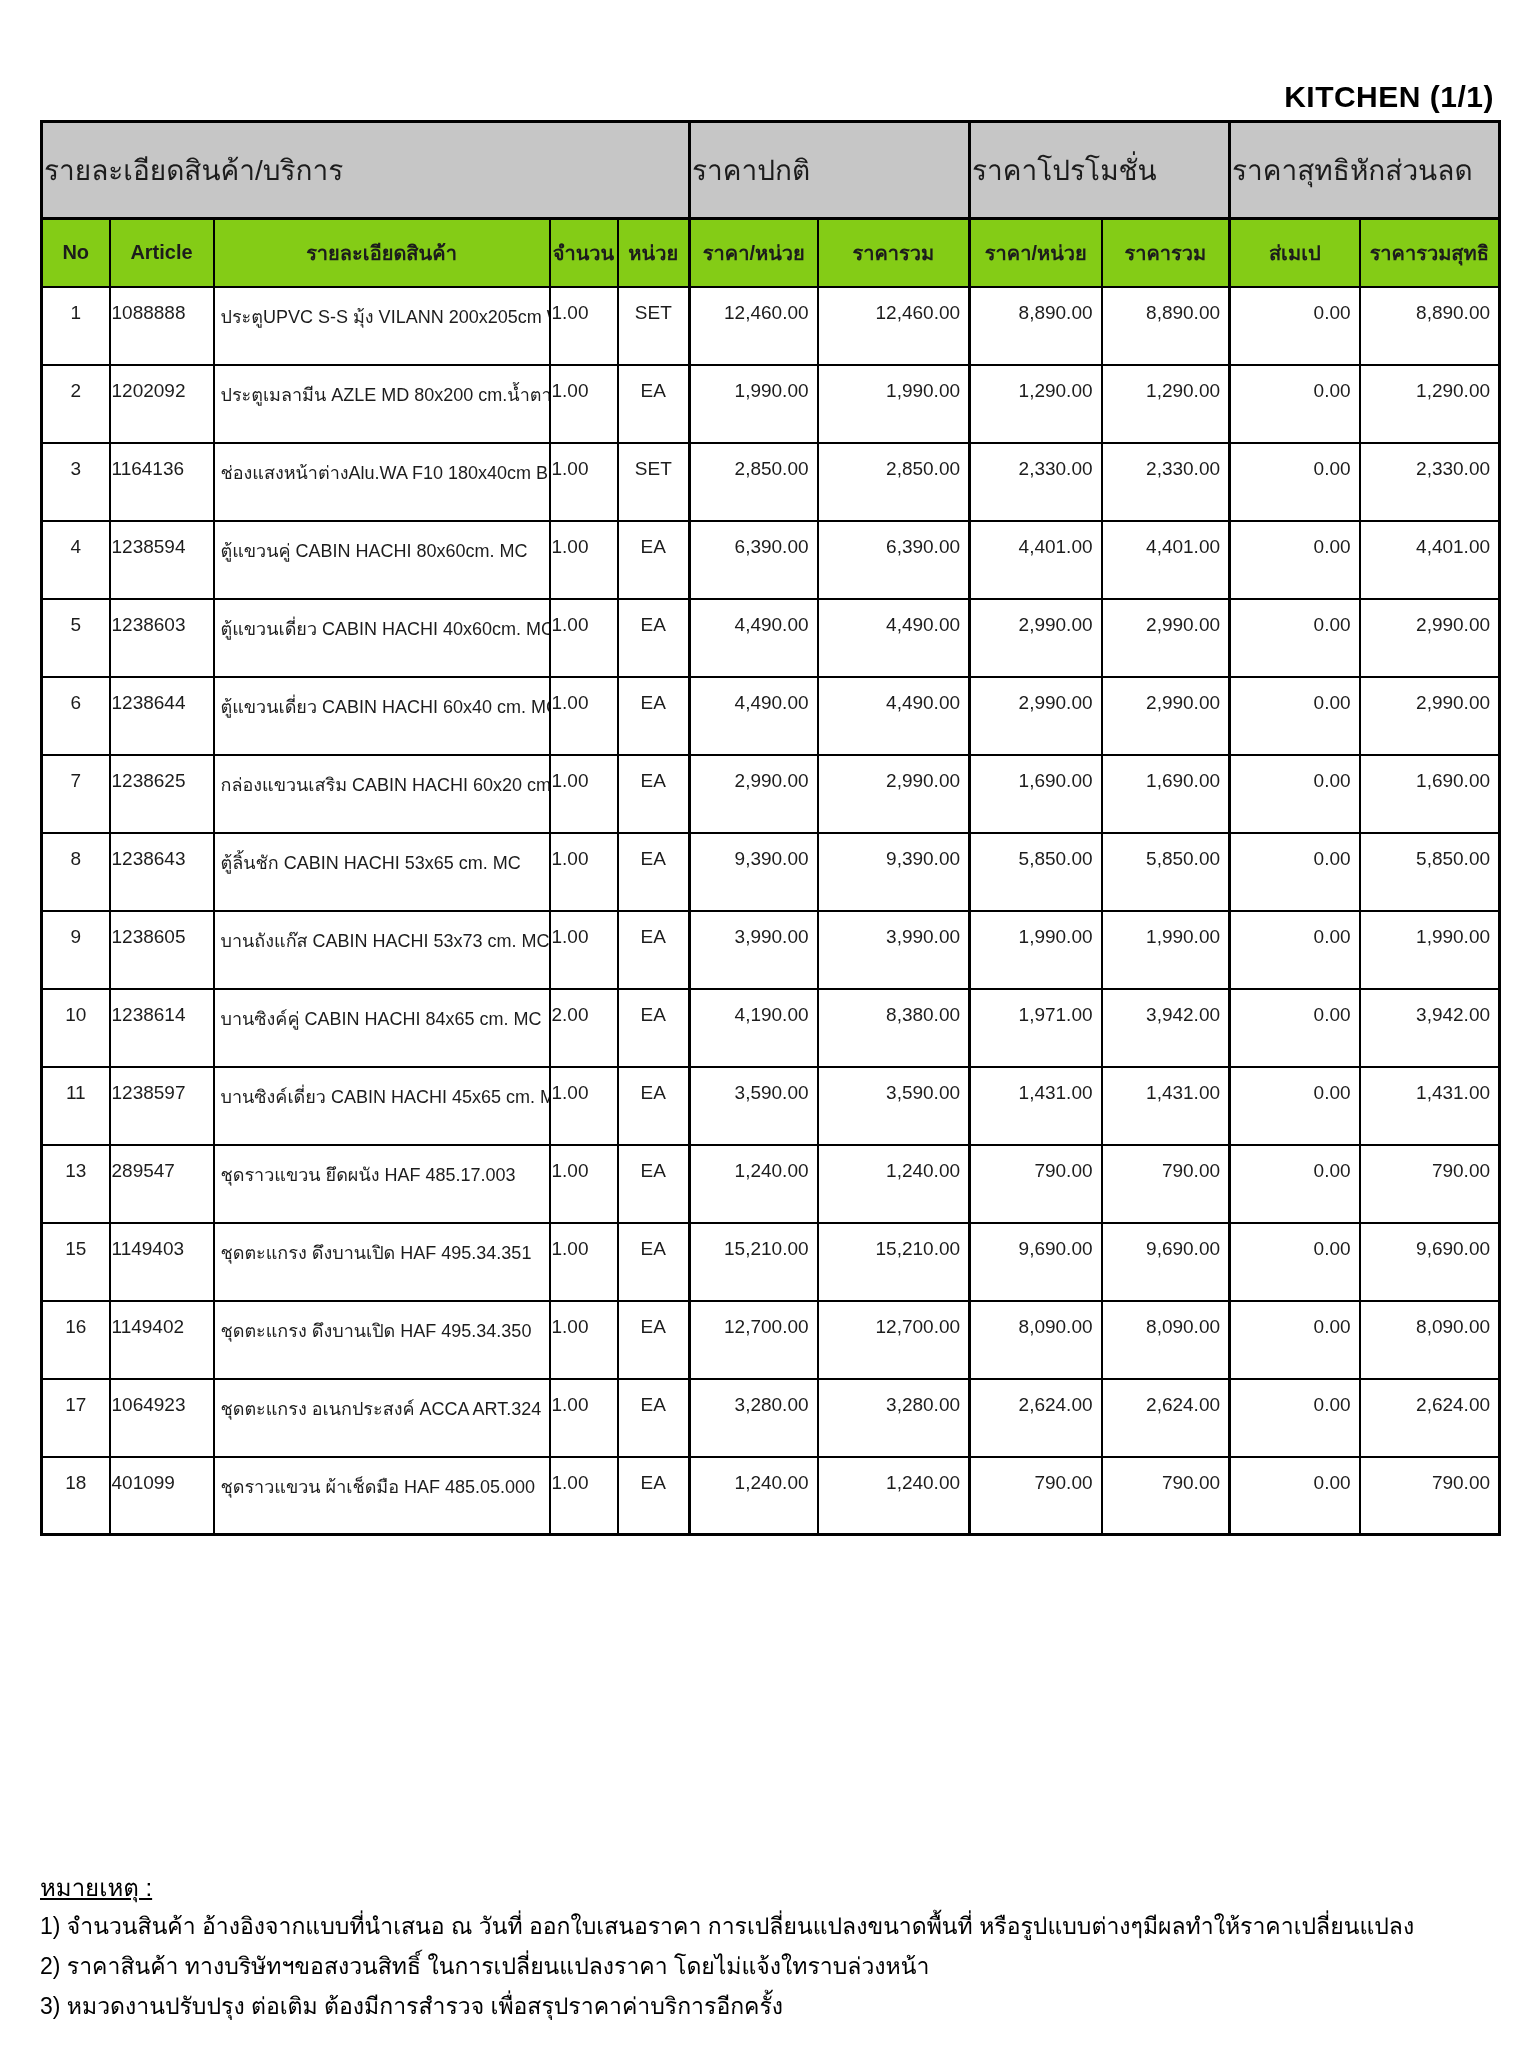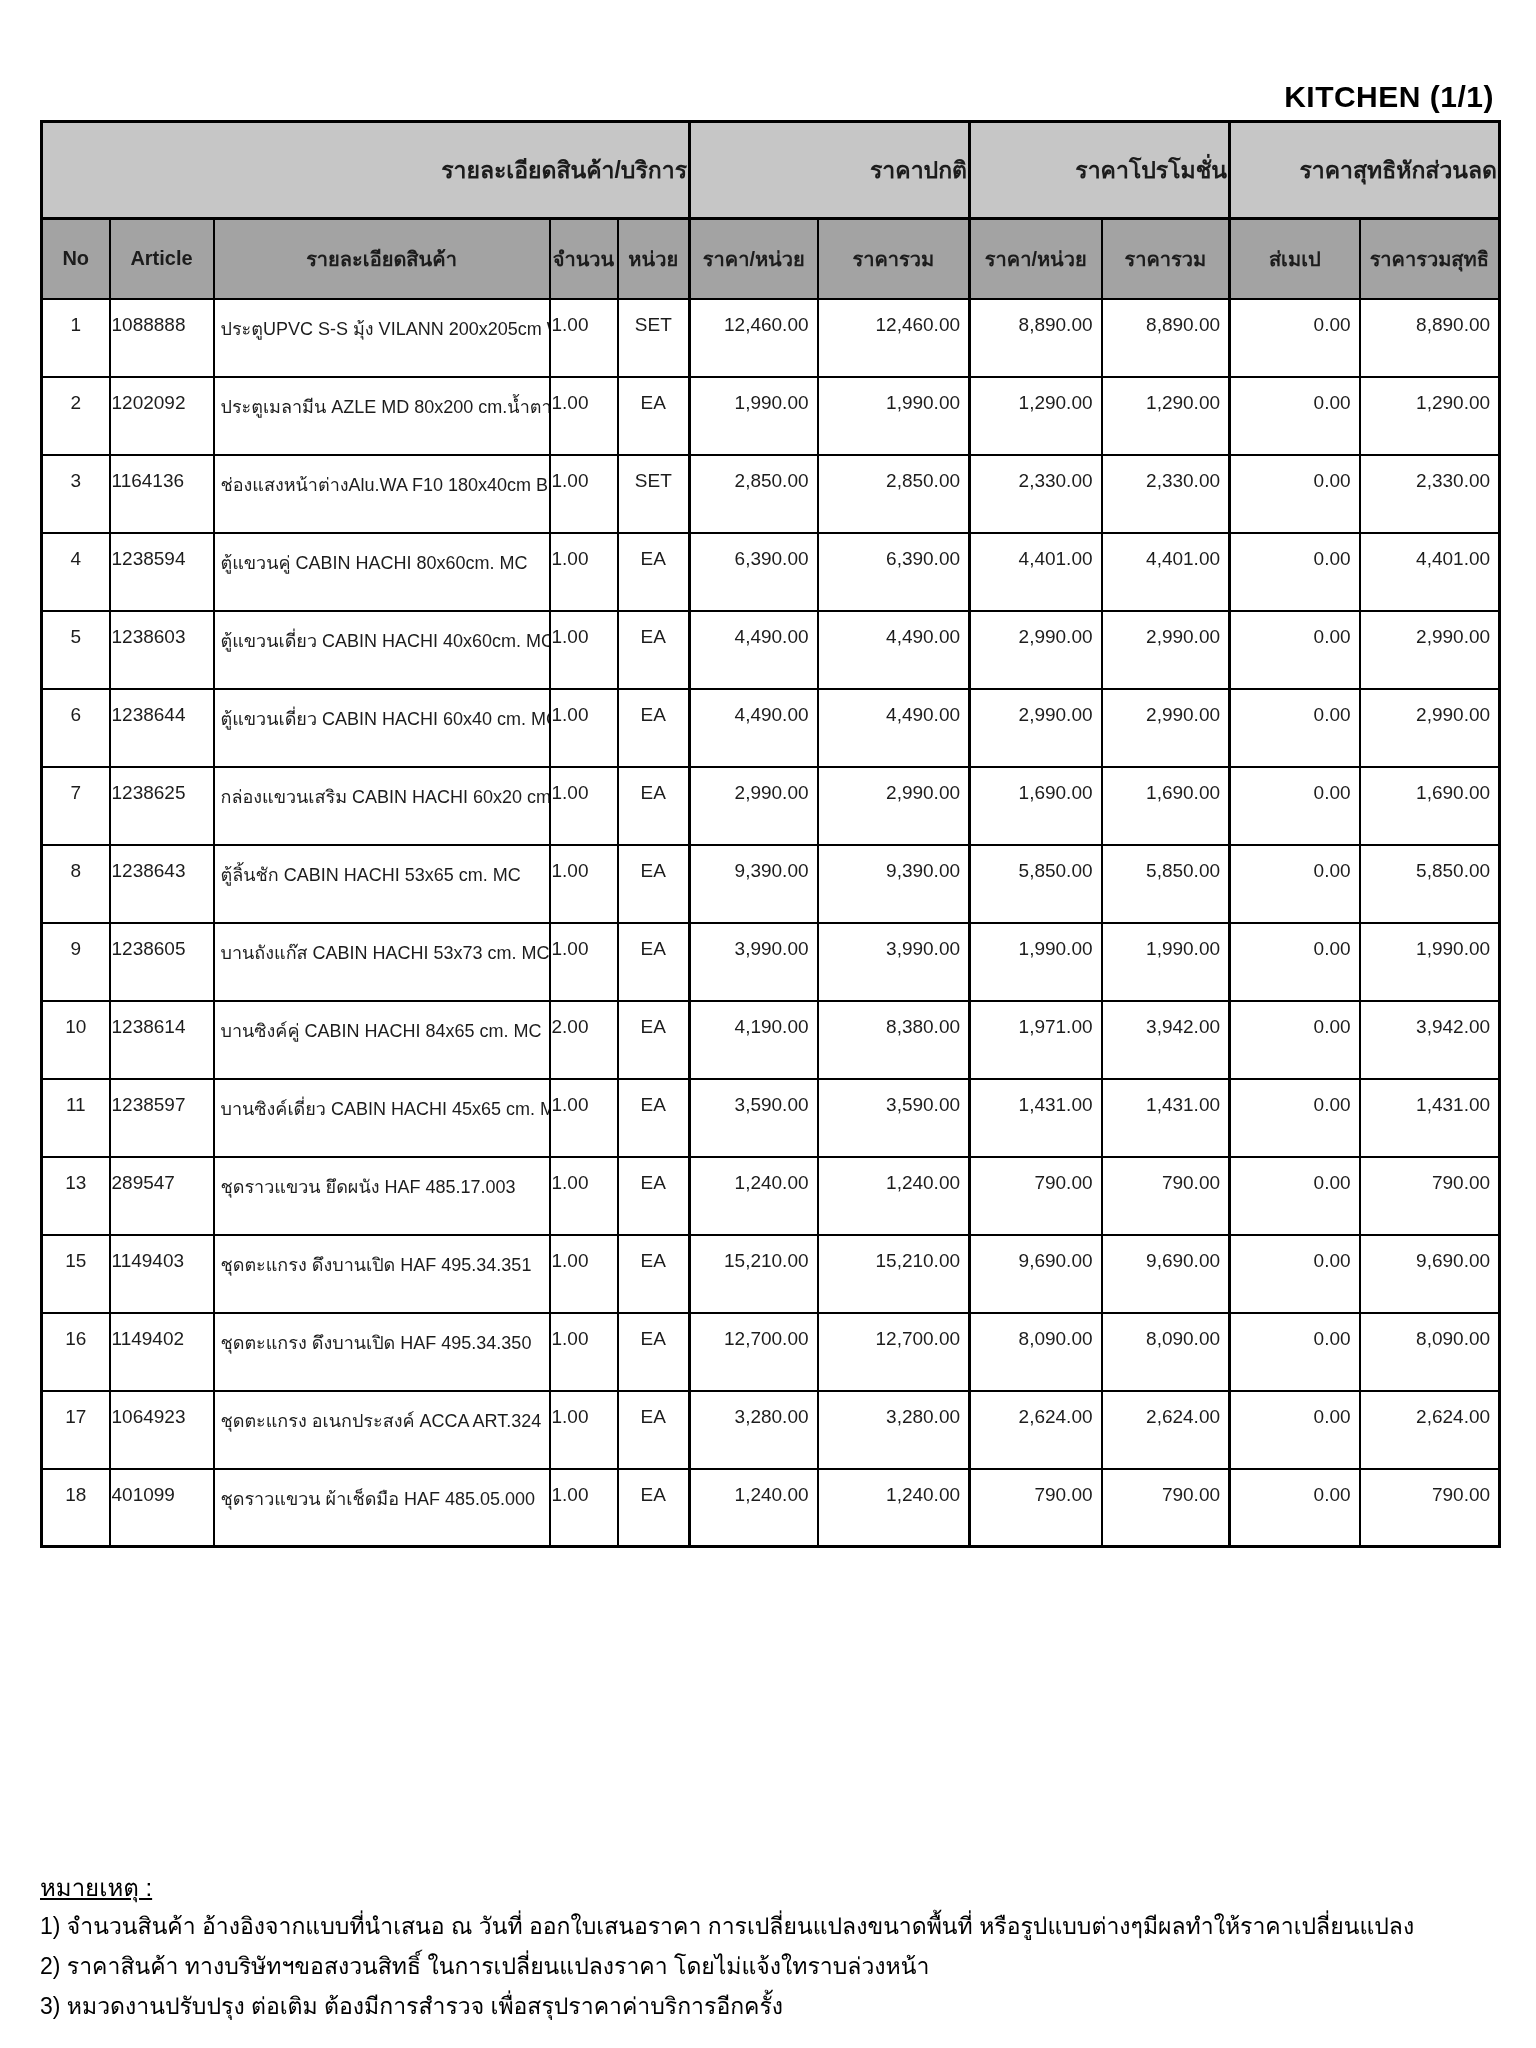--- a/index.html
+++ b/index.html
@@ -26,29 +26,29 @@
     border: 3px solid #000;
   }
   .quote th, .quote td {
     border: 2px solid #000;
     overflow: hidden;
     font-weight: normal;
   }
   .quote .group-header th {
     background: #c6c6c6;
     height: 97px;
-    font-size: 23px; font-weight: bold;
-    text-align: right; vertical-align: middle;
+    font-size: 28px; font-weight: normal;
+    text-align: left; vertical-align: middle;
     border-bottom: 3px solid #000;
   }
   .quote .sub-header th {
-    height: 80px;
+    height: 68px;
     font-size: 20px; font-weight: bold;
     text-align: center; vertical-align: middle;
-    background: #a3a3a3;
+    background: #84cc16;
   }
   .quote td {
     height: 78px;
     vertical-align: top;
     padding-top: 14px;
     font-size: 19px;
     background: #fff;
     white-space: nowrap;
   }
   

